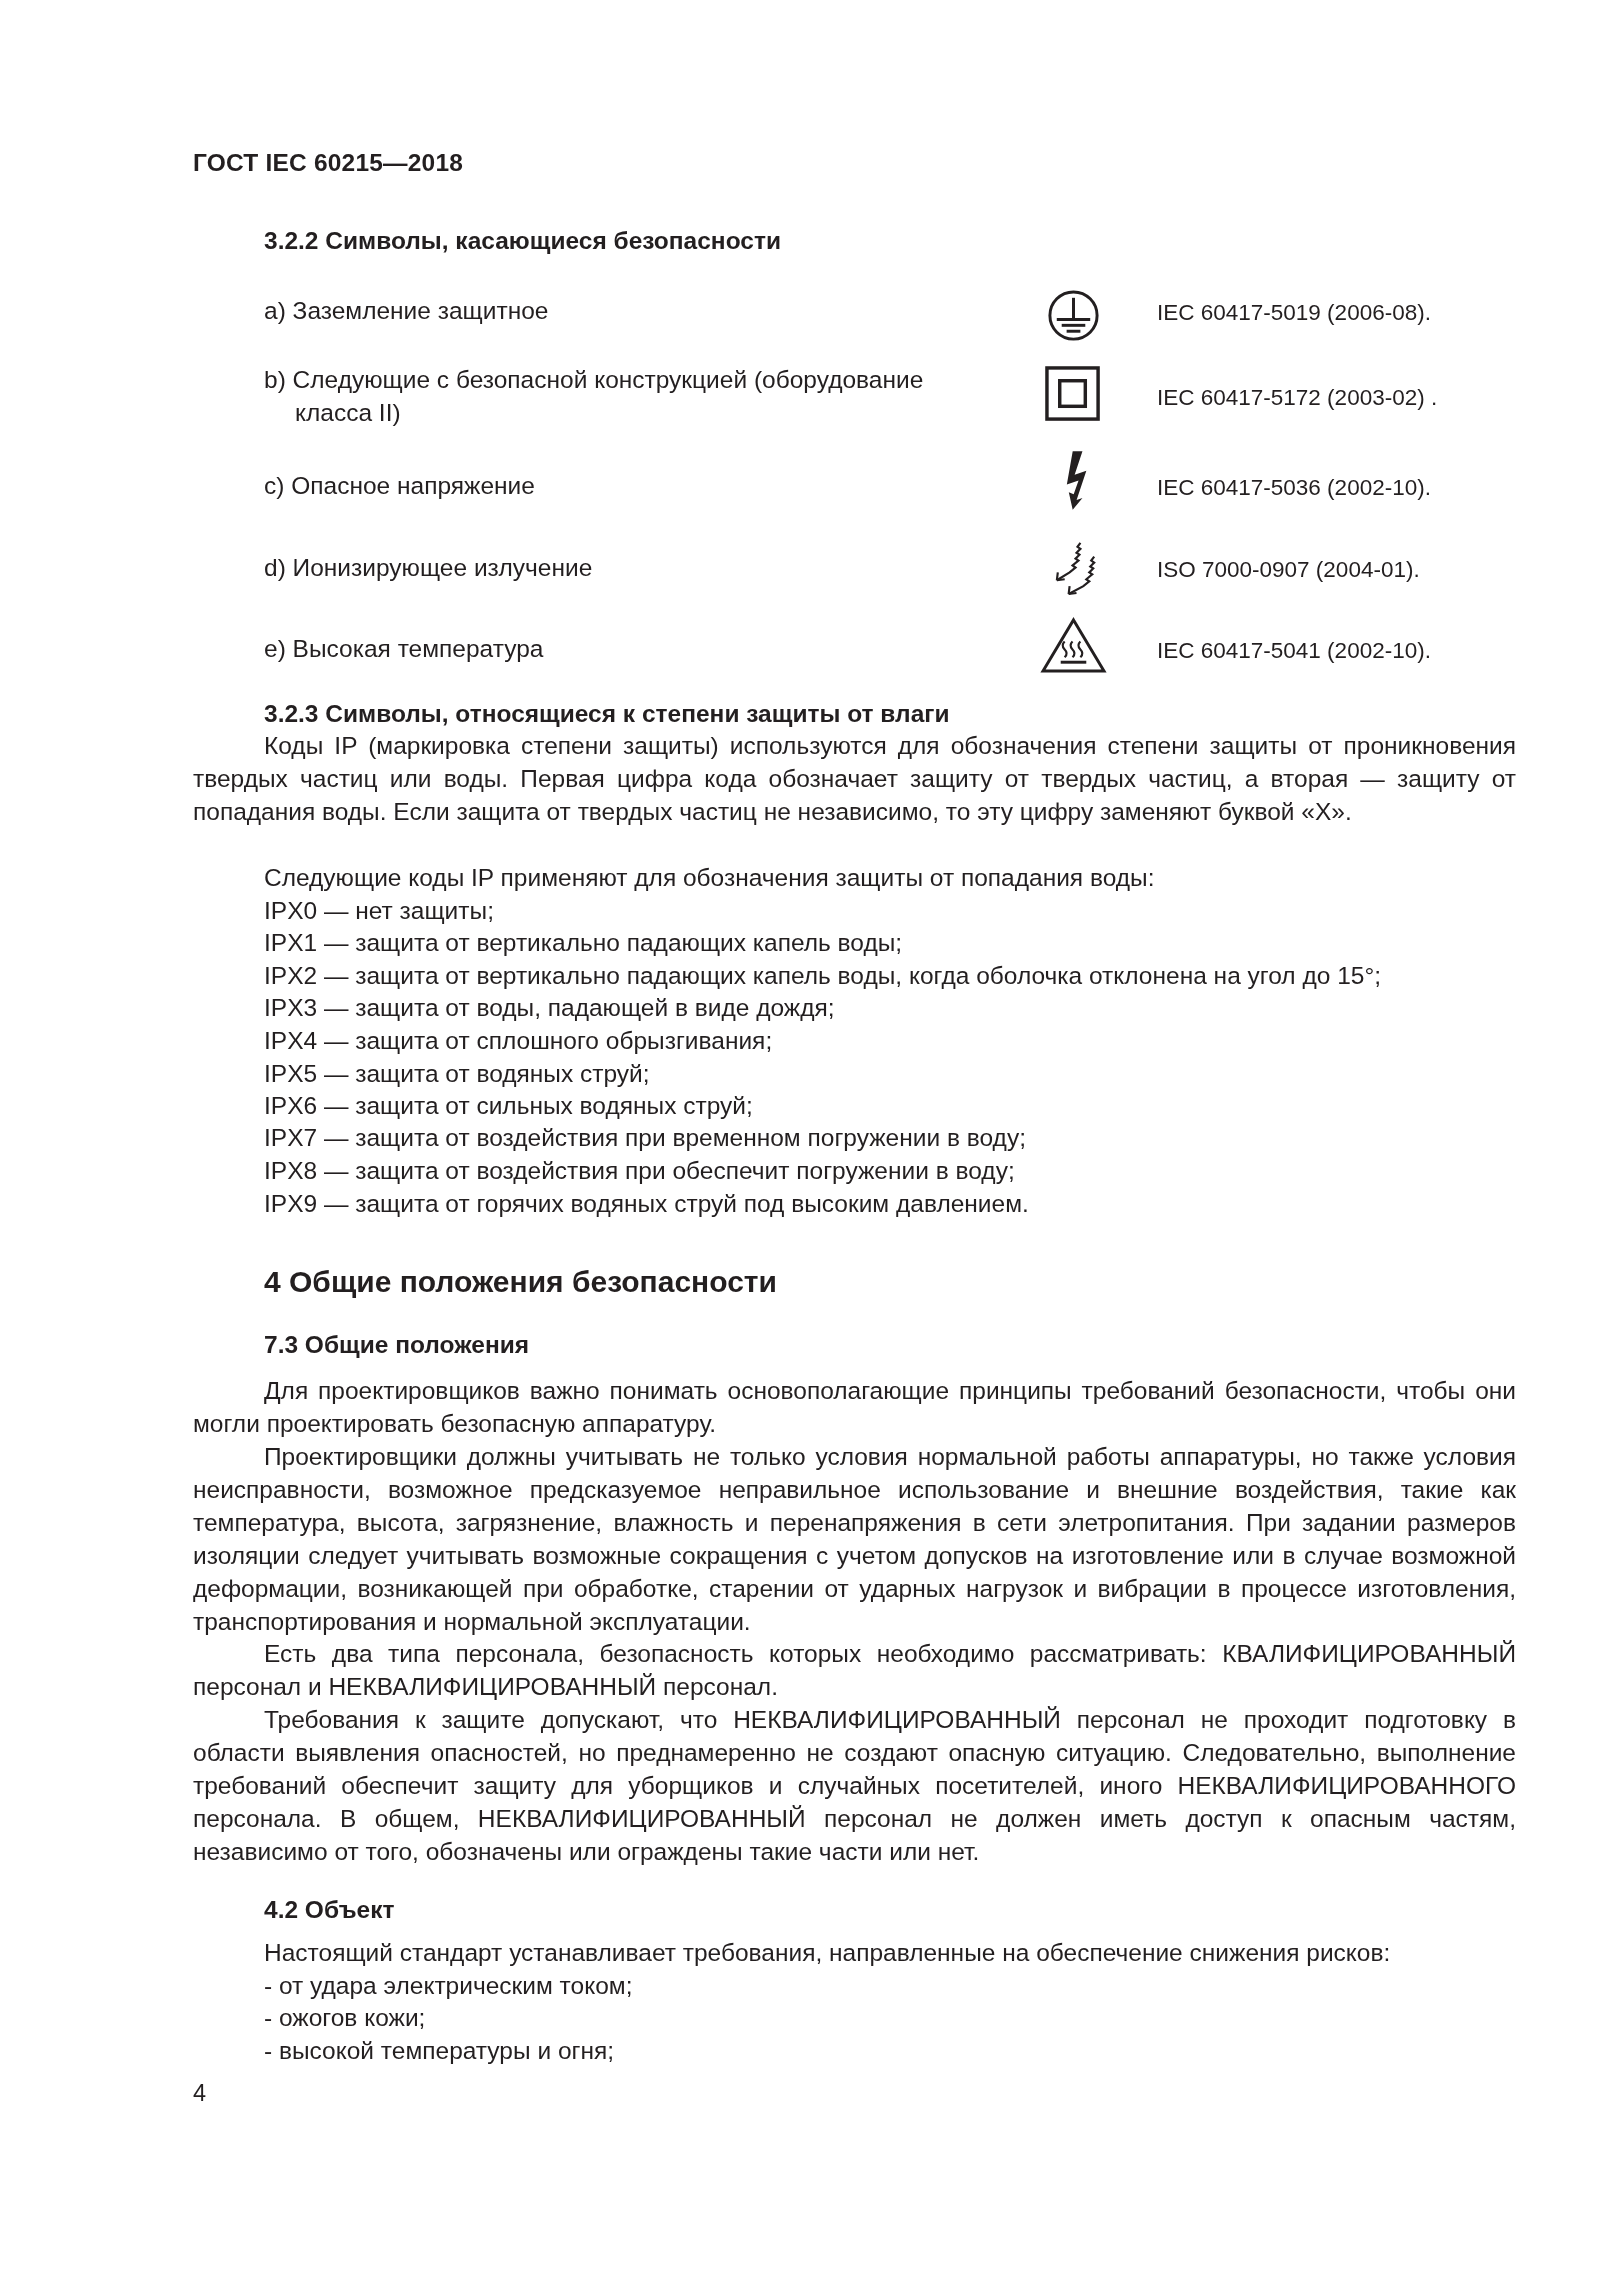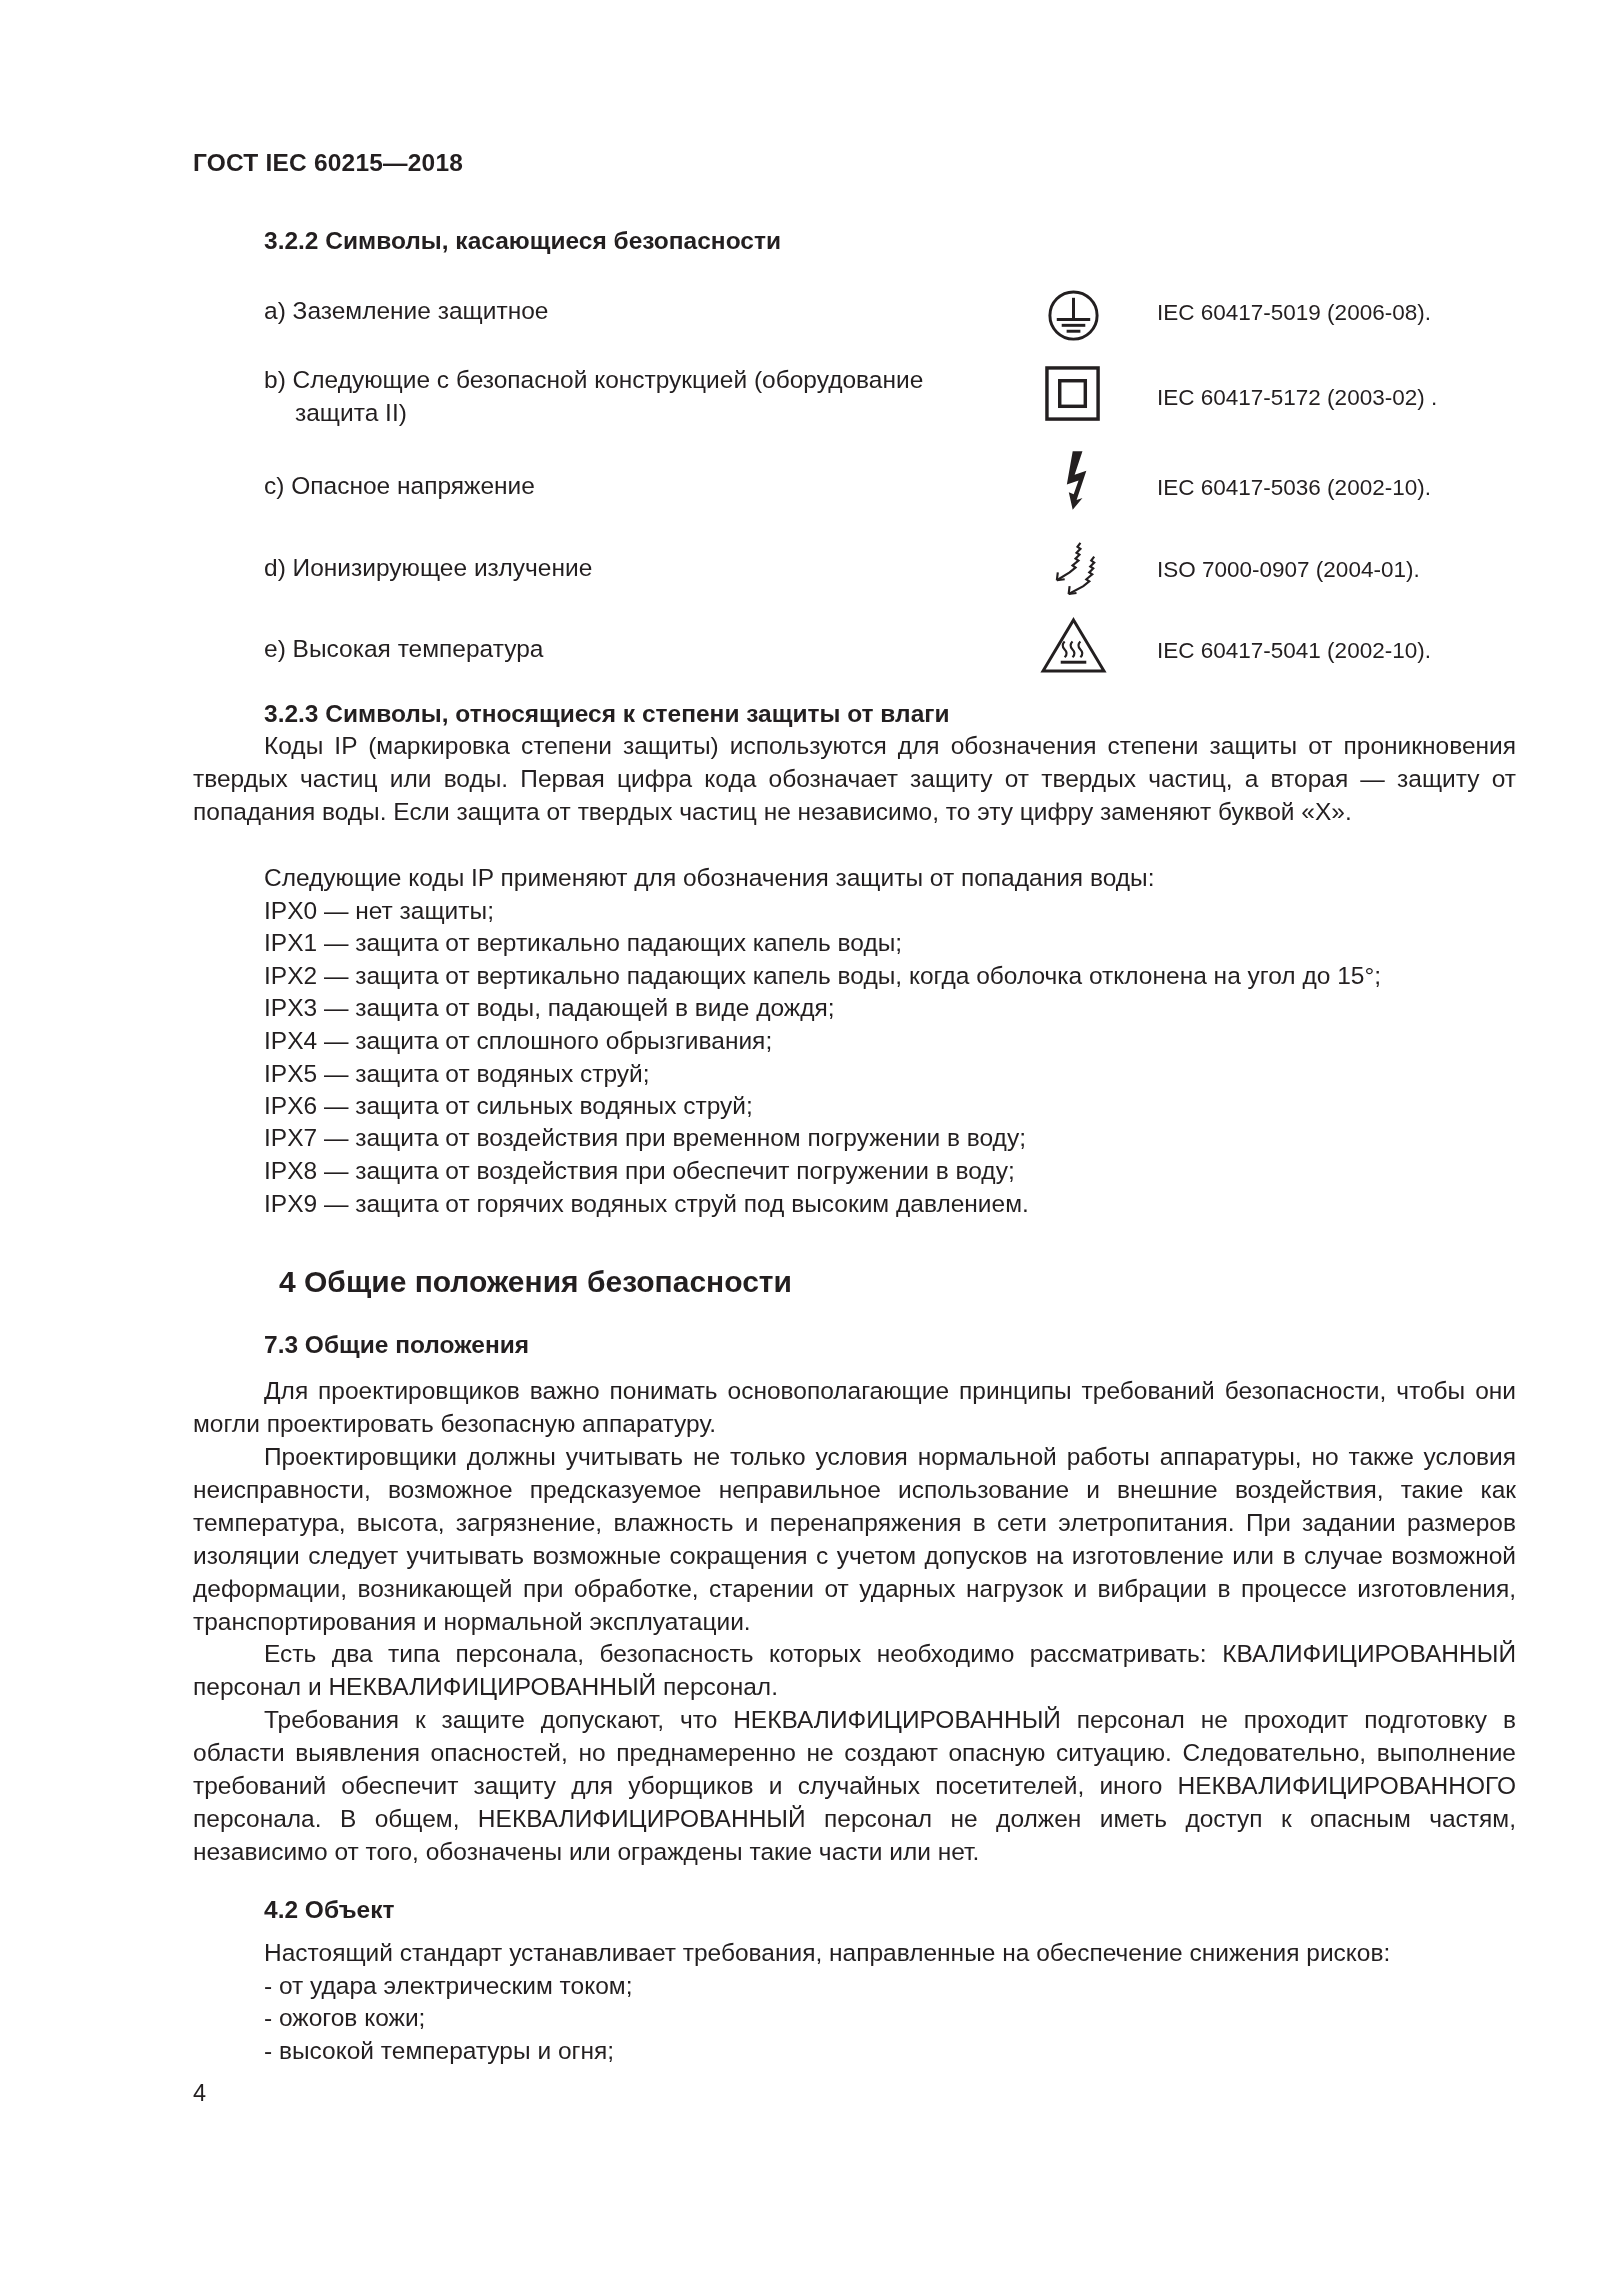--- a/index.html
+++ b/index.html
@@ -6,21 +6,21 @@
   body {
     width: 1621px; height: 2293px; position: relative; overflow: hidden;
     font-family: "Liberation Sans", sans-serif; color: #231f20;
   }
   .page { position: absolute; left: 0; top: 0; width: 1621px; height: 2293px; }
   .doc-header {
     position: absolute; left: 193px; top: 149px;
     font-size: 24.5px; font-weight: bold; letter-spacing: 0.2px;
   }
   .h3 { position: absolute; left: 264px; font-size: 24.5px; font-weight: bold; }
-  .h2 { position: absolute; left: 279px; font-size: 30px; font-weight: bold; }
+  .h2 { position: absolute; left: 264px; font-size: 30px; font-weight: bold; }
   .sym-row { position: absolute; left: 0; width: 1621px; }
   .sym-desc { position: absolute; left: 264px; font-size: 24.5px; line-height: 33px; }
   .sym-desc .cont { display: block; padding-left: 31px; }
   .sym-icon { position: absolute; left: 1044px; width: 69px; height: 69px; }
   .sym-ref { position: absolute; left: 1157px; font-size: 22.5px; }
   .para {
     position: absolute; left: 193px; width: 1323px;
     font-size: 24.5px; line-height: 33px; text-align: justify; text-align-last: left;
   }
   .para .indent { display: inline-block; width: 71px; }
@@ -47,21 +47,21 @@
       <line x1="18" y1="40" x2="42" y2="40" stroke="#231f20" stroke-width="3"></line>
       <line x1="23" y1="46" x2="37" y2="46" stroke="#231f20" stroke-width="3"></line>
     </svg>
     </div>
     <div class="sym-ref" style="top:5.9px;">IEC 60417-5019 (2006-08).</div>
   </div>
 
   <div class="sym-row" style="top:363px;">
     <div class="sym-desc" style="top:0px;">
       <span>b) Следующие с безопасной конструкцией (оборудование</span>
-      <span class="cont">защита II)</span>
+      <span class="cont">класса II)</span>
     </div>
     <div class="sym-icon" style="top:2px;">
     <svg width="59" height="59" viewBox="0 0 60 60">
       <rect x="3" y="3" width="52" height="52" fill="none" stroke="#231f20" stroke-width="3.5"></rect>
       <rect x="16" y="16" width="26" height="26" fill="none" stroke="#231f20" stroke-width="3.5"></rect>
     </svg>
     </div>
     <div class="sym-ref" style="top:21.6px;">IEC 60417-5172 (2003-02) .</div>
   </div>
 

